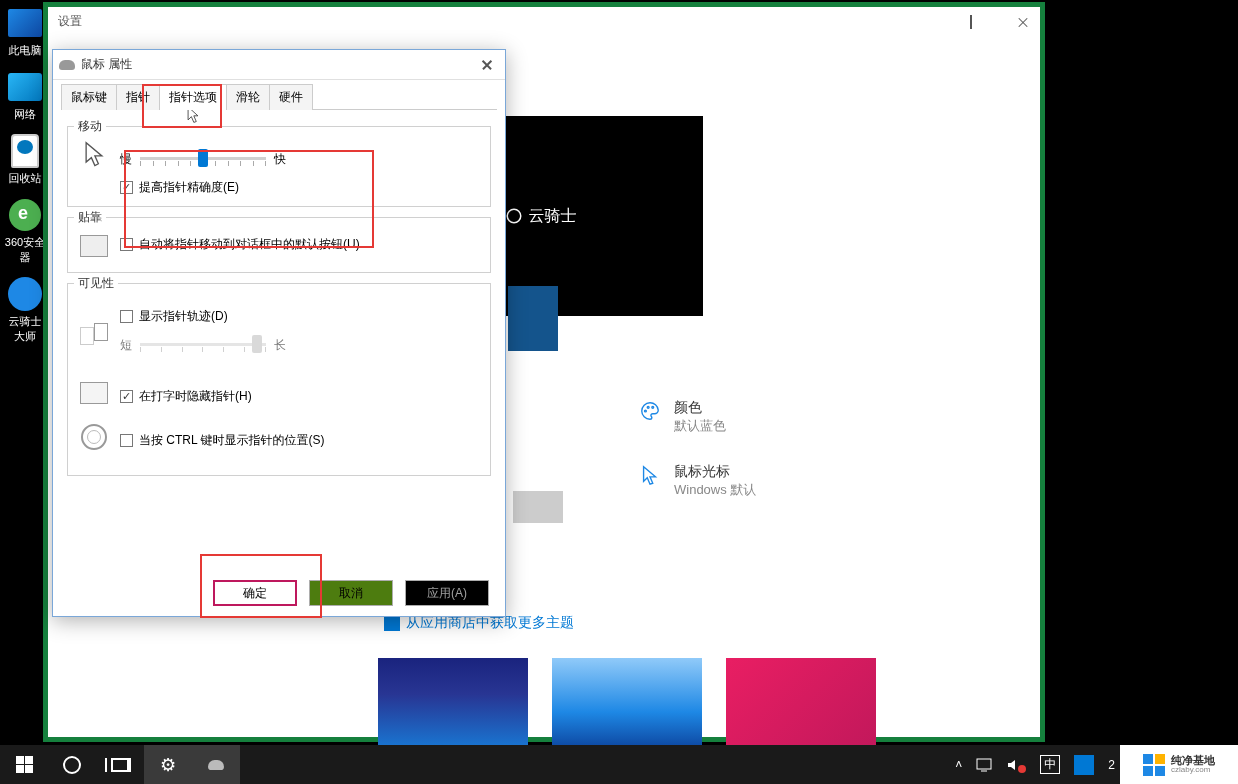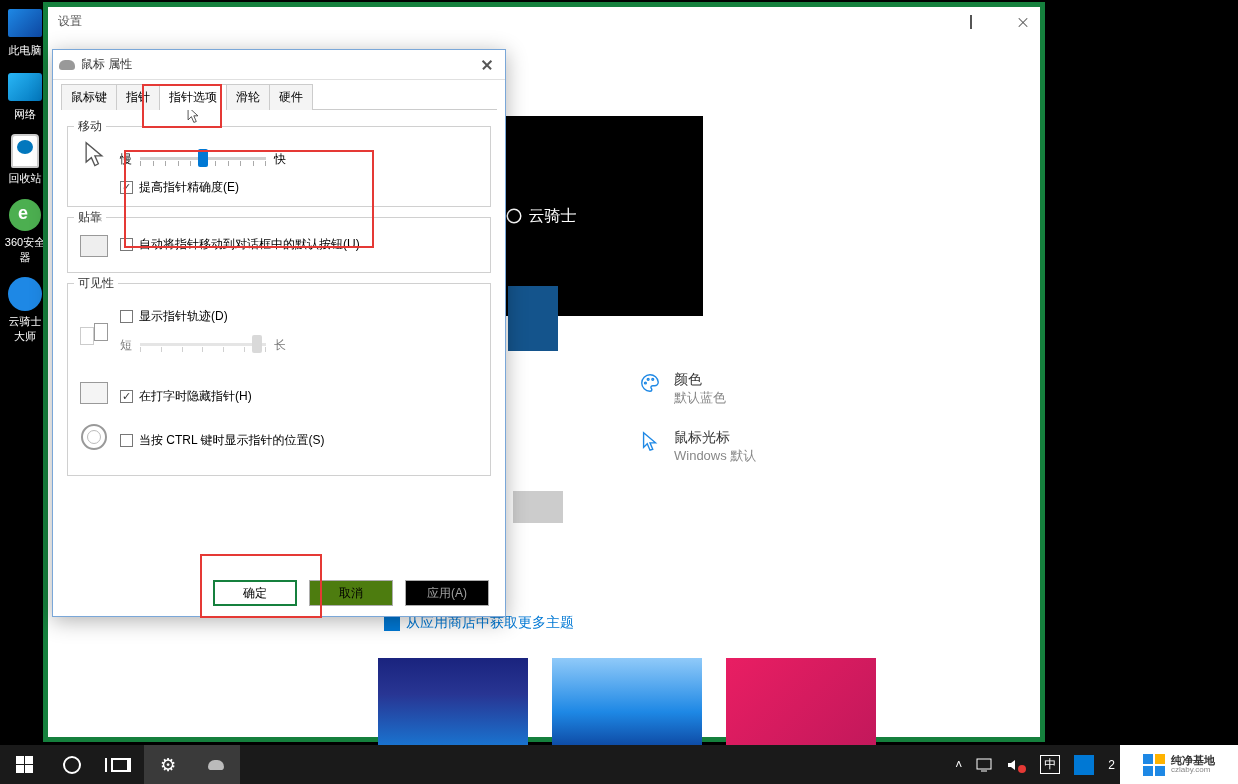--- a/index.html
+++ b/index.html
@@ -29,21 +29,21 @@
 .winbtn-x::before, .winbtn-x::after { content: ''; position: absolute; width: 12px; height: 1px; background: #555; }
 .winbtn-x::before { transform: rotate(45deg); }
 .winbtn-x::after { transform: rotate(-45deg); }
 
 .settings-body { padding: 0 0 0 0; position: relative; }
 .bg-right { position: absolute; left: 330px; top: 80px; }
 .preview-img { width: 325px; height: 200px; background: #000; display: flex; align-items: center; justify-content: center; color: #fff; font-size: 16px; }
 .preview-img .inner-label { display: flex; align-items: center; gap: 6px; }
 .blue-strips { position: absolute; left: 460px; top: 250px; width: 50px; height: 65px; background: #14548c; }
 .personalize-side { position: absolute; left: 590px; top: 335px; }
-.side-item { display: flex; gap: 12px; margin-bottom: 22px; align-items: flex-start; }
+.side-item { display: flex; gap: 12px; margin-bottom: 22px; align-items: flex-start; margin-top: 28px; }
 .side-item .si-icon { width: 24px; height: 24px; color: #1e88e5; display: flex; align-items: center; justify-content: center; }
 .side-item .si-text .t1 { color: #333; font-size: 14px; }
 .side-item .si-text .t2 { color: #888; font-size: 13px; }
 .gray-btn { position: absolute; left: 465px; top: 455px; width: 50px; height: 32px; background: #ccc; }
 .theme-link { position: absolute; left: 336px; top: 578px; color: #0078d4; font-size: 14px; display: flex; align-items: center; gap: 6px; }
 .theme-link .store-ico { width: 16px; height: 16px; background: #0078d4; }
 .thumbs { position: absolute; left: 330px; top: 622px; display: flex; gap: 24px; }
 .thumb { width: 150px; height: 90px; }
 .th1 { background: linear-gradient(180deg,#1a237e 0%,#283593 40%,#1976d2 100%); }
 .th2 { background: linear-gradient(180deg,#90caf9 0%,#1e88e5 60%,#0d47a1 100%); }
@@ -84,21 +84,21 @@
 .slider-ticks { position: absolute; left: 0; right: 0; top: 14px; height: 8px; display: flex; justify-content: space-between; }
 .slider-ticks span { width: 1px; height: 5px; background: #aaa; }
 .slider-thumb { position: absolute; top: 2px; width: 10px; height: 18px; background: #0078d4; border-radius: 2px; }
 .checkbox-row { display: flex; align-items: center; gap: 6px; font-size: 12px; margin-top: 6px; }
 .chk { width: 13px; height: 13px; border: 1px solid #777; display: flex; align-items: center; justify-content: center; background: #fff; }
 .chk.checked::after { content: '✓'; font-size: 11px; color: #333; line-height: 1; }
 .inline-row { display: flex; align-items: center; gap: 10px; margin: 6px 0 12px 0; }
 
 .dlg-buttons { position: absolute; bottom: 10px; right: 16px; display: flex; gap: 12px; }
 .btn { min-width: 84px; height: 26px; border: 1px solid #adadad; background: #4d7c0f; font-size: 12px; display: flex; align-items: center; justify-content: center; cursor: pointer; }
-.btn.primary { border: 2px solid #15803d; background: #fff; }
+.btn.primary { border: 2px solid #be185d; background: #fff; }
 .btn.disabled { color: #a0a0a0; background: #000000; cursor: default; }
 
 
 .taskbar { position: absolute; left: 0; bottom: 0; width: 1238px; height: 39px; background: #1a1a1a; display: flex; align-items: center; }
 .tb-btn { width: 48px; height: 39px; display: flex; align-items: center; justify-content: center; color: #fff; }
 .tb-btn.active { background: #3a3a3a; }
 .start-ico { display: grid; grid-template-columns: 8px 8px; grid-template-rows: 8px 8px; gap: 1px; }
 .start-ico span { background: #fff; }
 .cortana-ico { width: 18px; height: 18px; border: 2px solid #fff; border-radius: 50%; }
 .taskview-ico { width: 18px; height: 14px; border: 2px solid #fff; position: relative; }

